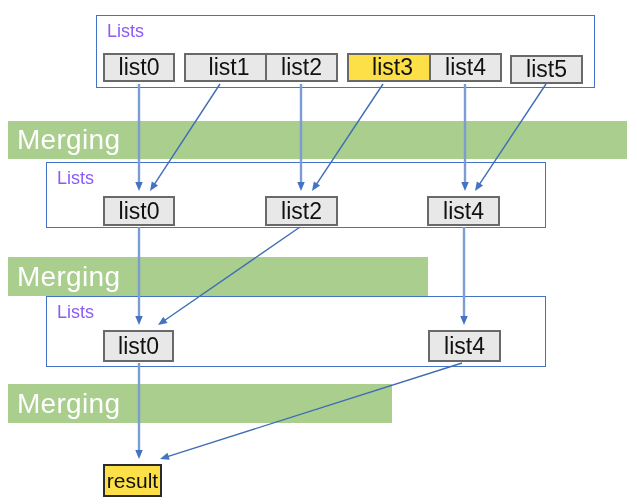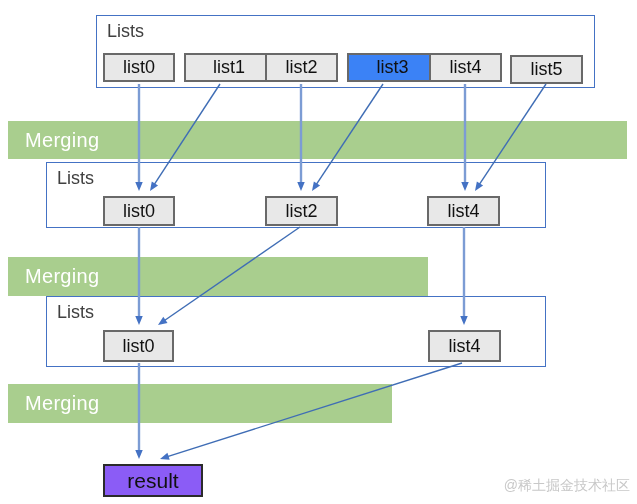--- a/index.html
+++ b/index.html
@@ -9,41 +9,41 @@
     background:#ffffff;
     font-family:"Liberation Sans","DejaVu Sans",sans-serif;
     overflow:hidden;
   }
   .band{
     position:absolute;
     display:flex;align-items:center;
     z-index:1;
   }
   .band .band-label{
-    padding-left:17px;
-    font-size:20px;
+    padding-left:9px;
+    font-size:28px;
     letter-spacing:0.3px;
   }
   .container{
     position:absolute;
     background:#ffffff;
     box-sizing:border-box;
     z-index:2;
   }
   .container .container-label{
     position:absolute;
     left:10px;top:5px;
     font-size:18px;
-    color:#404040;
+    color:#8b5cf6;
   }
   .listbox{
     position:absolute;
     box-sizing:border-box;
     display:flex;align-items:center;justify-content:center;
-    font-size:18px;
+    font-size:23px;
     color:#111111;
     z-index:3;
   }
   #arrows{
     position:absolute;left:0;top:0;
     z-index:4;
     pointer-events:none;
   }
   #watermark{
     position:absolute;
@@ -67,35 +67,35 @@
         <span class="band-label" style="color: rgb(255, 255, 255);">Merging</span>
       </div>
     </div>
   <div id="containers-layer">
       <div class="container" style="left: 96px; top: 15px; width: 499px; height: 73px; border: 1.5px solid rgb(68, 114, 196);">
         <div class="container-label">Lists</div>
       </div>
       <div class="listbox" style="left: 103px; top: 53px; width: 72px; height: 29px; background: rgb(232, 232, 232); border: 2px solid rgb(105, 105, 105);">list0</div>
       <div class="listbox" style="left: 184px; top: 53px; width: 90px; height: 29px; background: rgb(232, 232, 232); border: 2px solid rgb(105, 105, 105);">list1</div>
       <div class="listbox" style="left: 265px; top: 53px; width: 73px; height: 29px; background: rgb(232, 232, 232); border: 2px solid rgb(105, 105, 105);">list2</div>
-      <div class="listbox" style="left: 347px; top: 53px; width: 91px; height: 29px; background: #3b82f6; border: 2px solid rgb(105, 105, 105);">list3</div>
+      <div class="listbox" style="left: 347px; top: 53px; width: 91px; height: 29px; background: #fde047; border: 2px solid rgb(105, 105, 105);">list3</div>
       <div class="listbox" style="left: 429px; top: 53px; width: 73px; height: 29px; background: rgb(232, 232, 232); border: 2px solid rgb(105, 105, 105);">list4</div>
       <div class="listbox" style="left: 510px; top: 55px; width: 73px; height: 29px; background: rgb(232, 232, 232); border: 2px solid rgb(105, 105, 105);">list5</div>
       <div class="container" style="left: 46px; top: 162px; width: 500px; height: 66px; border: 1.5px solid rgb(68, 114, 196);">
         <div class="container-label">Lists</div>
       </div>
       <div class="listbox" style="left: 103px; top: 196px; width: 72px; height: 30px; background: rgb(232, 232, 232); border: 2px solid rgb(105, 105, 105);">list0</div>
       <div class="listbox" style="left: 265px; top: 196px; width: 73px; height: 30px; background: rgb(232, 232, 232); border: 2px solid rgb(105, 105, 105);">list2</div>
       <div class="listbox" style="left: 427px; top: 196px; width: 73px; height: 30px; background: rgb(232, 232, 232); border: 2px solid rgb(105, 105, 105);">list4</div>
       <div class="container" style="left: 46px; top: 296px; width: 500px; height: 71px; border: 1.5px solid rgb(68, 114, 196);">
         <div class="container-label">Lists</div>
       </div>
       <div class="listbox" style="left: 103px; top: 330px; width: 71px; height: 32px; background: rgb(232, 232, 232); border: 2px solid rgb(105, 105, 105);">list0</div>
       <div class="listbox" style="left: 428px; top: 330px; width: 73px; height: 32px; background: rgb(232, 232, 232); border: 2px solid rgb(105, 105, 105);">list4</div>
-      <div class="listbox" style="left: 103px; top: 464px; width: 100px; height: 33px; background: #8b5cf6; border: 2px solid rgb(43, 43, 43); font-size: 21px;">result</div>
+      <div class="listbox" style="left: 103px; top: 464px; width: 59px; height: 33px; background: #fde047; border: 2px solid rgb(43, 43, 43); font-size: 21px;">result</div>
     </div>
   <svg id="arrows" width="637" height="504" viewBox="0 0 637 504">
       <line x1="139" y1="84" x2="139" y2="184" stroke="#7C9CD4" stroke-width="2.4"></line>
       <polygon points="139,191 135.25,182 142.75,182" fill="#4472C4"></polygon>
       <line x1="220" y1="84" x2="153.83222044140598" y2="185.14217732527945" stroke="#3F6DB5" stroke-width="1.4"></line>
       <polygon points="150,191 151.7890212774931,181.41553846746322 158.06525985755084,185.5214889403982" fill="#4472C4"></polygon>
       <line x1="301" y1="84" x2="301" y2="184" stroke="#7C9CD4" stroke-width="2.4"></line>
       <polygon points="301,191 297.25,182 304.75,182" fill="#4472C4"></polygon>
       <line x1="383" y1="84" x2="315.8703127522831" y2="185.16727514796773" stroke="#3F6DB5" stroke-width="1.4"></line>
       <polygon points="312,191 313.8514423679181,181.42740050152113 320.100790423667,185.5741641646816" fill="#4472C4"></polygon>
@@ -107,14 +107,13 @@
       <polygon points="139,325 135.25,316 142.75,316" fill="#4472C4"></polygon>
       <line x1="300" y1="227" x2="163.7611814795035" y2="321.02397334513137" stroke="#3F6DB5" stroke-width="1.4"></line>
       <polygon points="158,325 163.27721905139634,316.801618508292 167.53724761018412,322.9743129506172" fill="#4472C4"></polygon>
       <line x1="464" y1="227" x2="464" y2="318" stroke="#7C9CD4" stroke-width="2.4"></line>
       <polygon points="464,325 460.25,316 467.75,316" fill="#4472C4"></polygon>
       <line x1="139" y1="363" x2="139" y2="452" stroke="#7C9CD4" stroke-width="2.4"></line>
       <polygon points="139,459 135.25,450 142.75,450" fill="#4472C4"></polygon>
       <line x1="462" y1="363" x2="166.67106042558098" y2="456.87939801041136" stroke="#3F6DB5" stroke-width="1.4"></line>
       <polygon points="160,459 167.44104090989592,452.6997293568248 169.71311447016947,459.8472940985187" fill="#4472C4"></polygon>
     </svg>
-  <div id="watermark" style="color: rgb(200, 200, 200);">@稀土掘金技术社区</div>
 </div>
 
 </body></html>

